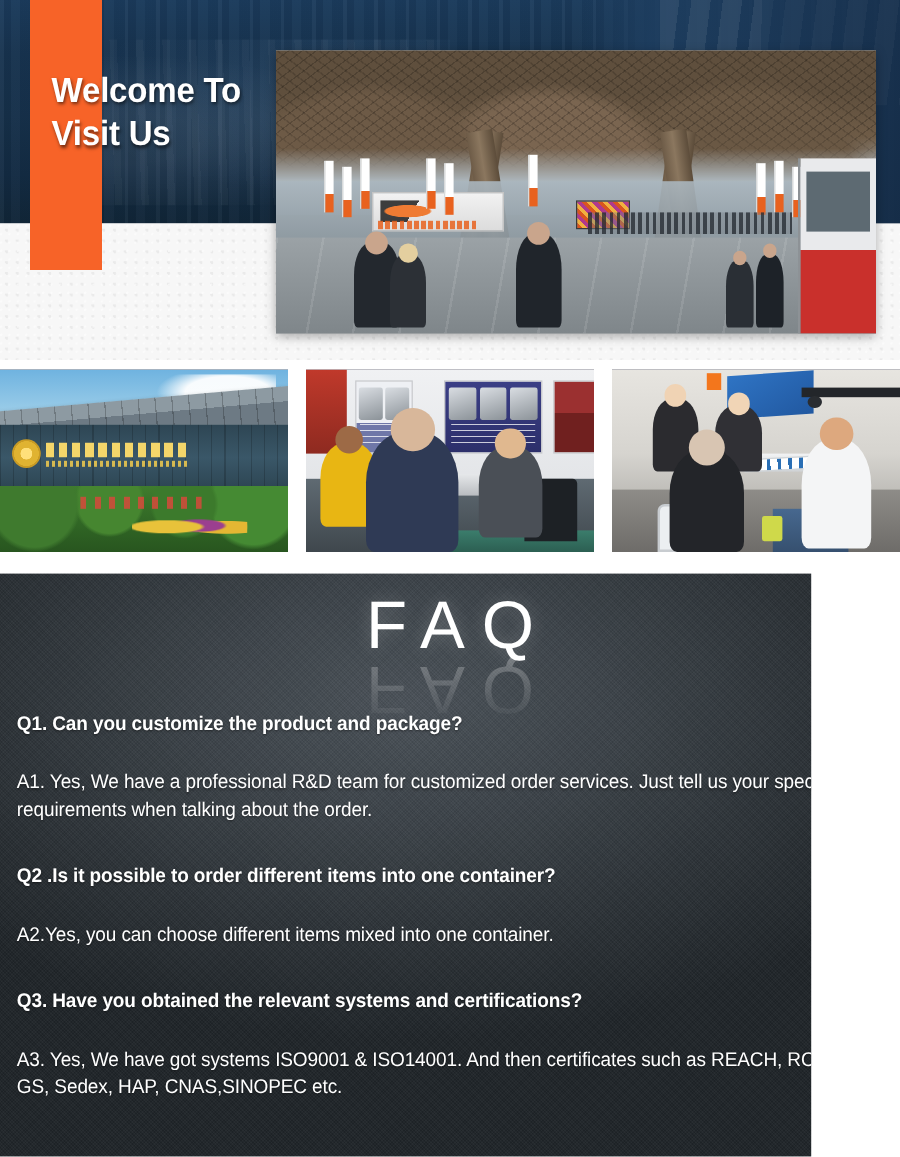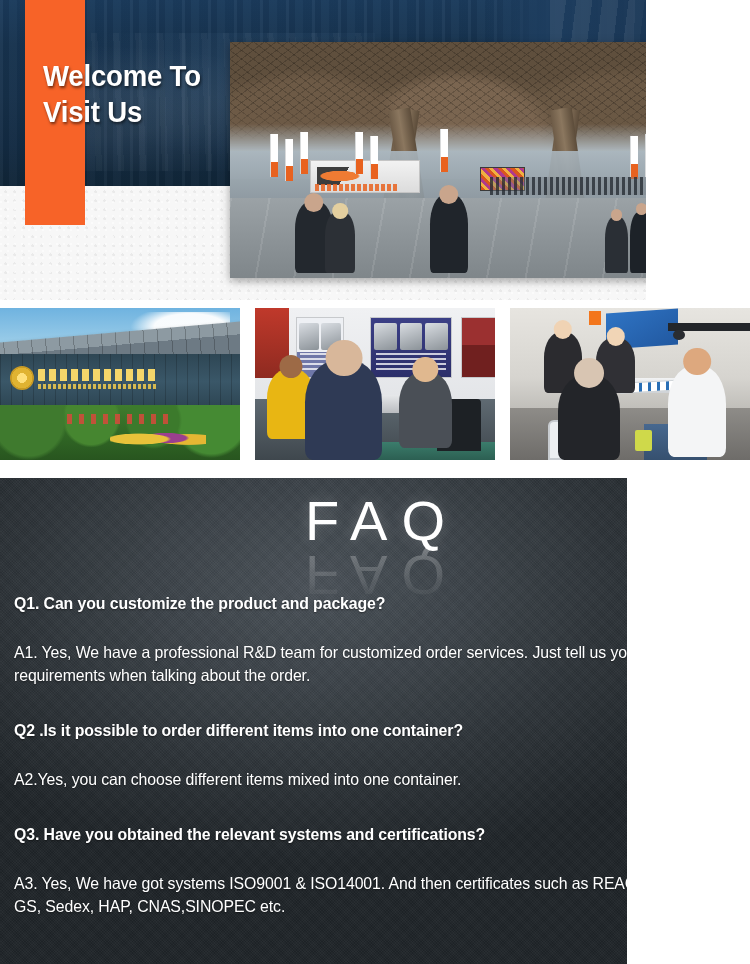--- a/index.html
+++ b/index.html
@@ -17,21 +17,21 @@
     width: 750px;
     height: 964px;
     background: #ffffff;
     overflow: hidden;
   }
 
   
   .hero {
     position: absolute;
     left: 0; top: 0;
-    width: 646px;
+    width: 750px;
     height: 300px;
     background:
       radial-gradient(circle at 12% 88%, rgba(255,255,255,.55) 0 1.1px, transparent 1.2px),
       radial-gradient(circle at 62% 30%, rgba(0,0,0,.05) 0 1.3px, transparent 1.4px),
       #f7f7f7;
     background-size: 7px 7px, 9px 9px, 100% 100%;
     overflow: hidden;
   }
 
   
@@ -443,21 +443,21 @@
   }
   .pc3-bag {
     position: absolute; left: 52%; bottom: 6%; width: 7%; height: 14%;
     background: #cfd94a; border-radius: 2px;
   }
 
   
   .faq {
     position: absolute;
     left: 0; top: 478px;
-    width: 627px;
+    width: 676px;
     height: 486px;
     background:
       repeating-linear-gradient(45deg,
         rgba(255,255,255,.022) 0 1px, rgba(0,0,0,.03) 1px 2px),
       repeating-linear-gradient(-45deg,
         rgba(255,255,255,.018) 0 1px, rgba(0,0,0,.025) 1px 2px),
       radial-gradient(ellipse 72% 58% at 50% 22%,
         #4a5158 0%, #3b4248 36%, #2d3338 66%, #1f2428 100%);
     overflow: hidden;
   }

